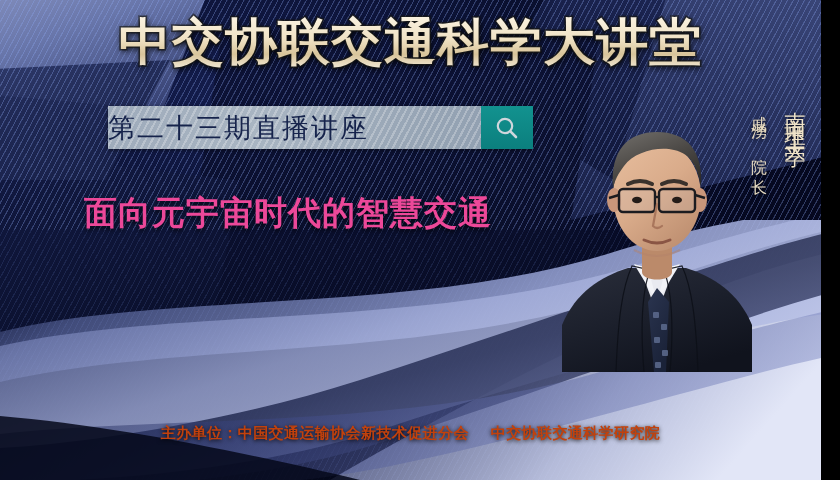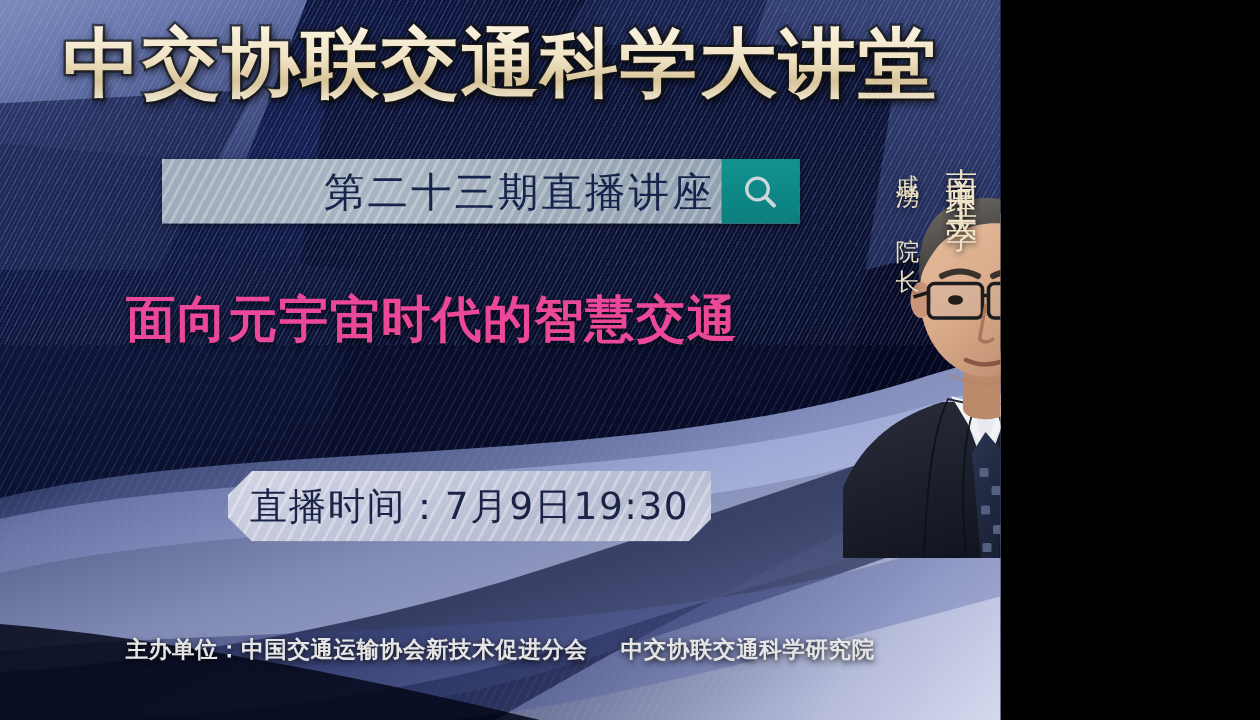--- a/index.html
+++ b/index.html
@@ -2,21 +2,21 @@
 <html><head>
 <meta charset="utf-8">
 <style>
   html, body {
     margin: 0;
     padding: 0;
     background: #000;
   }
   #poster {
     position: relative;
-    width: 667px;
+    width: 821px;
     height: 480px;
     overflow: hidden;
     font-family: "Liberation Sans", "DejaVu Sans", sans-serif;
     background: #0a0f2c;
     user-select: none;
   }
 
   
   .bg-base {
     position: absolute;
@@ -148,21 +148,21 @@
       rgba(255,255,255,0.26) 0px,
       rgba(255,255,255,0.26) 2px,
       rgba(0,0,0,0) 2px,
       rgba(0,0,0,0) 6px
     );
     pointer-events: none;
   }
   .episode-text {
     position: relative;
     flex: 1;
-    text-align: right;
+    text-align: left;
     padding-right: 4px;
     font-size: 27px;
     letter-spacing: 2px;
     color: #16234b;
     font-weight: 500;
     font-family: "DejaVu Sans", "Liberation Sans", sans-serif;
     z-index: 2;
   }
   .search-box {
     position: relative;
@@ -255,21 +255,21 @@
   .v-name .gap { letter-spacing: 20px; }
 
   
   .footer {
     position: absolute;
     left: 0; right: 0; top: 424px;
     text-align: center;
     font-size: 15px;
     font-weight: 700;
     letter-spacing: .4px;
-    color: #e5e5e5;
+    color: #c2410c;
     font-family: "DejaVu Sans", "Liberation Sans", sans-serif;
     text-shadow: 0 1px 4px rgba(0,0,0,.9);
   }
   .footer .sep { display: inline-block; width: 22px; }
 </style>
 </head>
 <body>
 
 <div id="poster">
 
@@ -414,23 +414,20 @@
         <circle cx="11" cy="11" r="7.2" fill="none" stroke="#cfd6dc" stroke-width="2.2"></circle>
         <line x1="16.4" y1="16.4" x2="22" y2="22" stroke="#cfd6dc" stroke-width="2.6" stroke-linecap="round"></line>
       </svg>
     </span>
   </div>
 
   <div class="lecture-title">
     <span>面向元宇宙时代的智慧交通</span>
   </div>
 
-  <div class="time-pill">
-    <span class="time-text">直播时间：7月9日19:30</span>
-  </div>
 
   <div class="v-affil">南京理工大学</div>
   <div class="v-name">
     <span>戚湧</span>
     <span class="gap">院长</span>
   </div>
 
   <div class="footer">
     <span>主办单位：</span><span>中国交通运输协会新技术促进分会</span><span class="sep"></span><span>中交协联交通科学研究院</span>
   </div>

